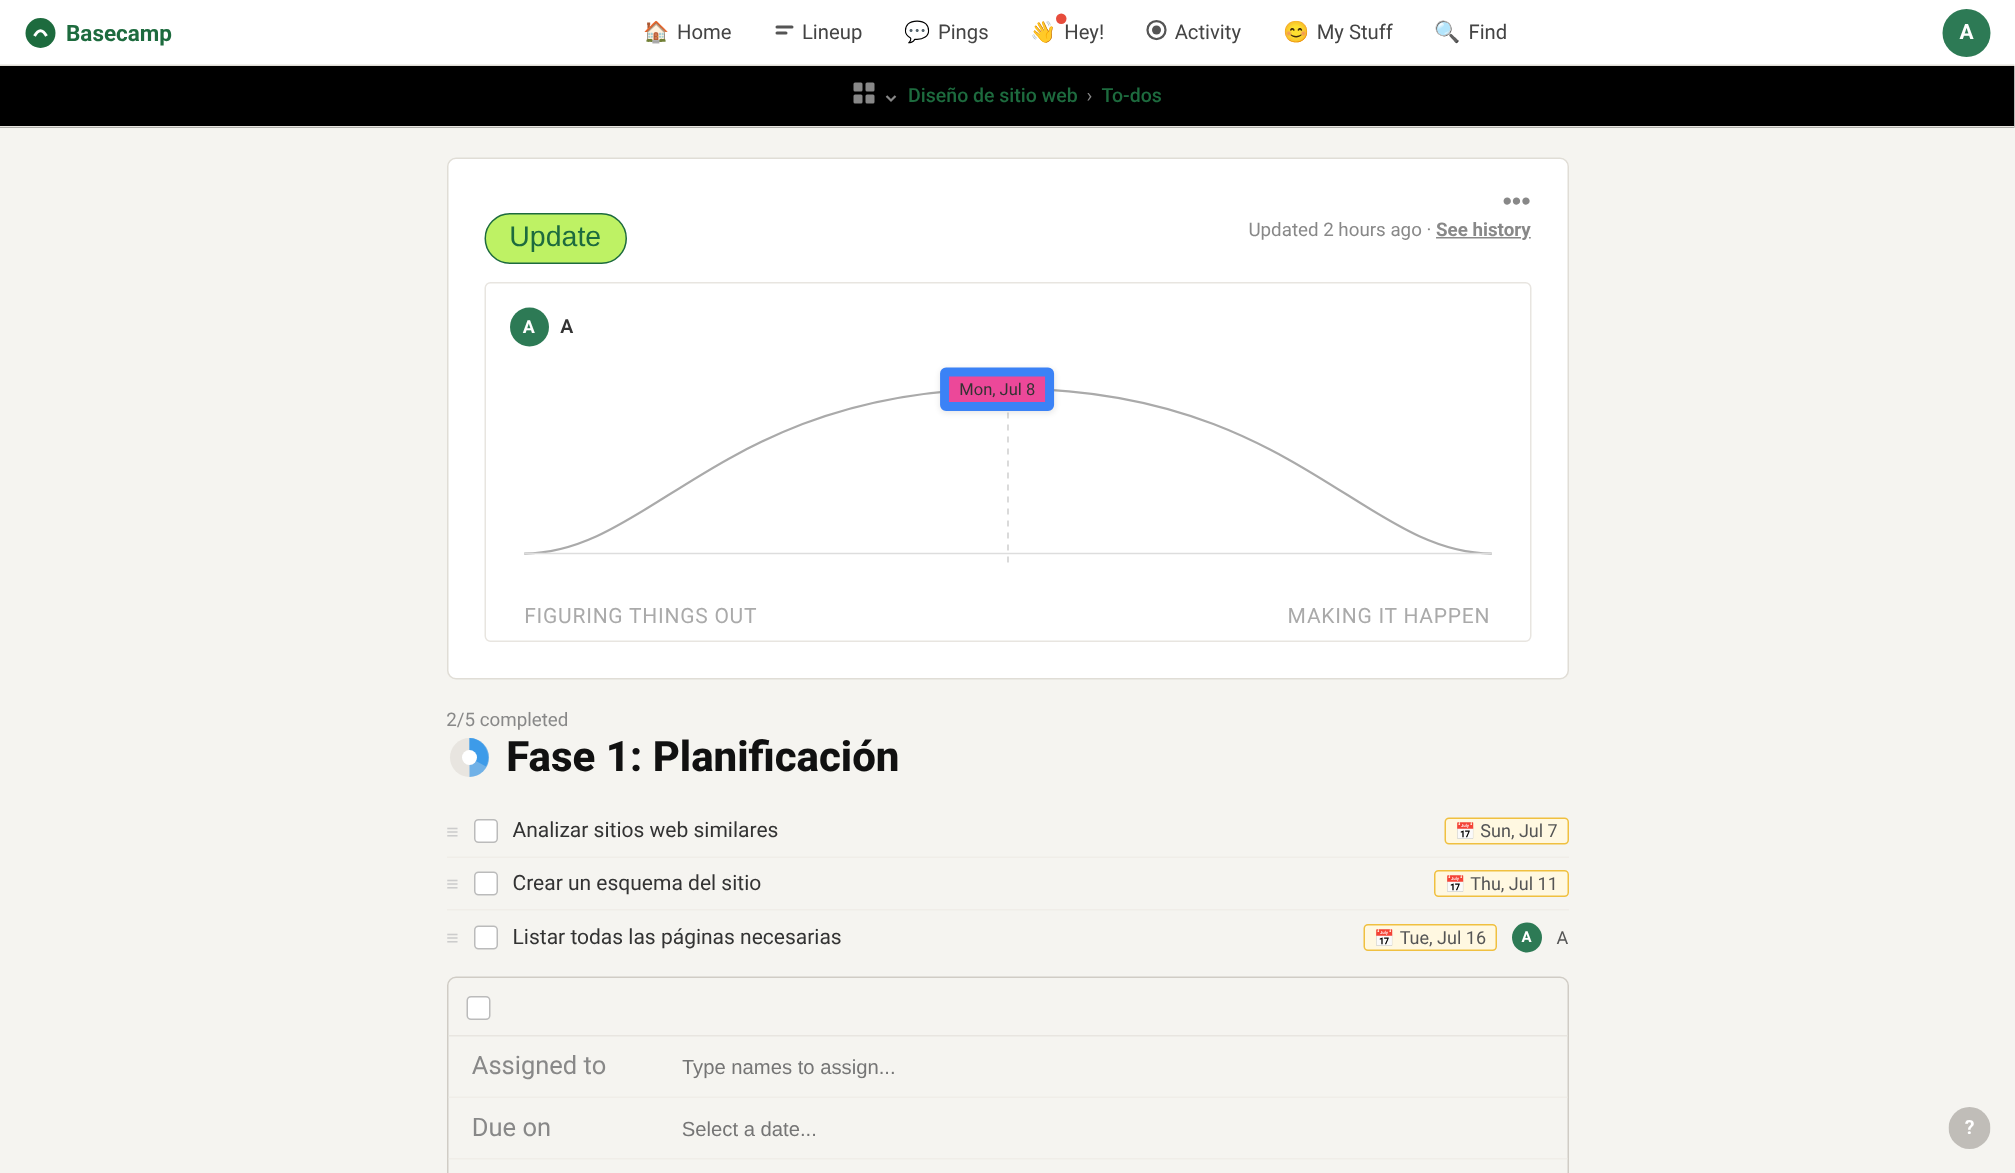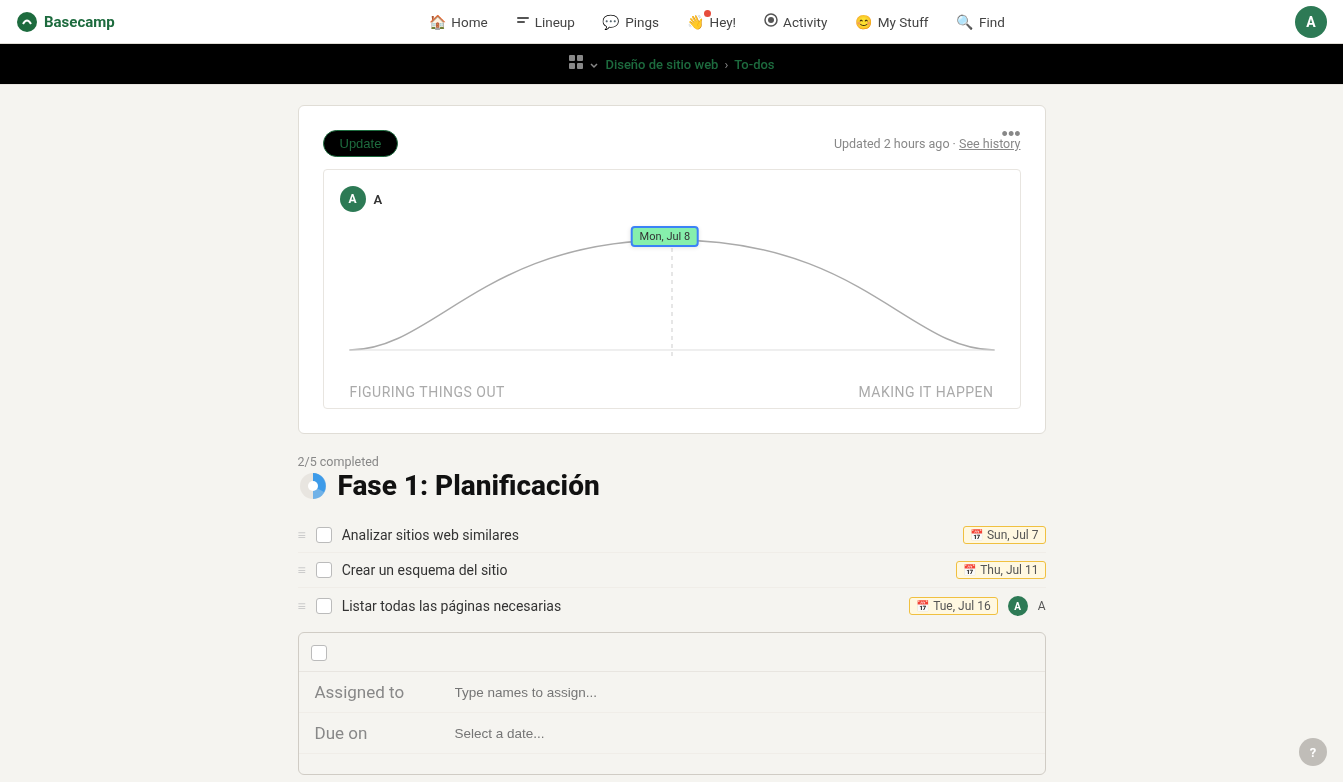--- a/index.html
+++ b/index.html
@@ -105,33 +105,34 @@
     }
 
     .card-top-bar {
       display: flex;
       align-items: center;
       justify-content: space-between;
       margin-bottom: 12px;
     }
     .update-btn {
       border: 1.5px solid #1d6b3e;
-      background: #000000;
+      background: #bef264;
       color: #1d6b3e;
       padding: 5px 16px;
       border-radius: 20px;
-      font-size: 13px;
+      font-size: 19px;
       cursor: pointer;
       font-weight: 500;
+      margin-top: 12px;
     }
     .card-meta {
       font-size: 12.5px;
       color: #888;
     }
-    .card-meta a { color: #888; text-decoration: underline; cursor: pointer; }
+    .card-meta a { color: #888; text-decoration: underline; cursor: pointer; font-weight: bold; }
 
     .more-btn {
       position: absolute;
       top: 16px;
       right: 16px;
       background: none;
       border: none;
       font-size: 18px;
       color: #888;
       cursor: pointer;
@@ -182,22 +183,22 @@
       margin-top: 4px;
       padding: 0 10px;
     }
 
     
     .hill-dot-label {
       position: absolute;
       top: 6px;
       left: 49%;
       transform: translateX(-50%);
-      background: #86efac;
-      border: 2px solid #3b82f6;
+      background: #ec4899;
+      border: 6px solid #3b82f6;
       border-radius: 4px;
       font-size: 11px;
       padding: 2px 7px;
       color: #333;
       white-space: nowrap;
       box-shadow: 0 1px 4px rgba(0,0,0,0.1);
       z-index: 2;
     }
 
     

